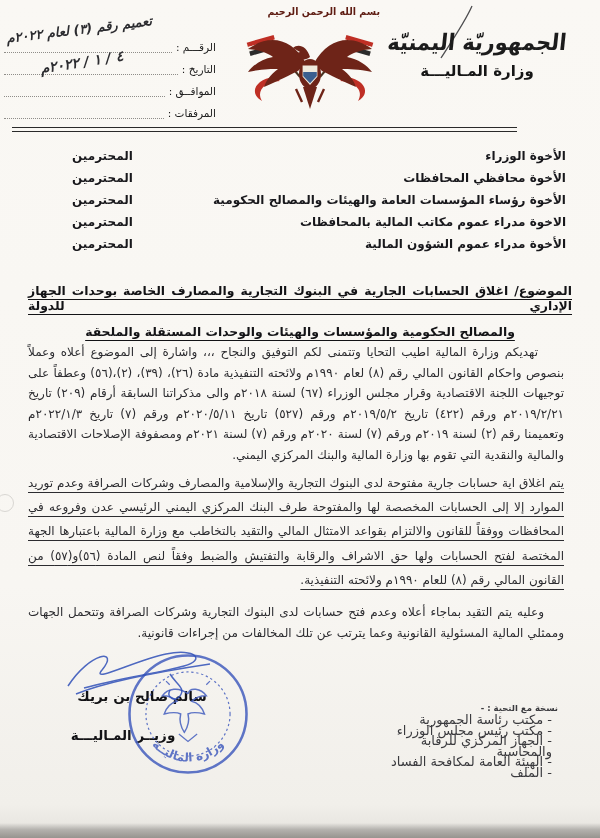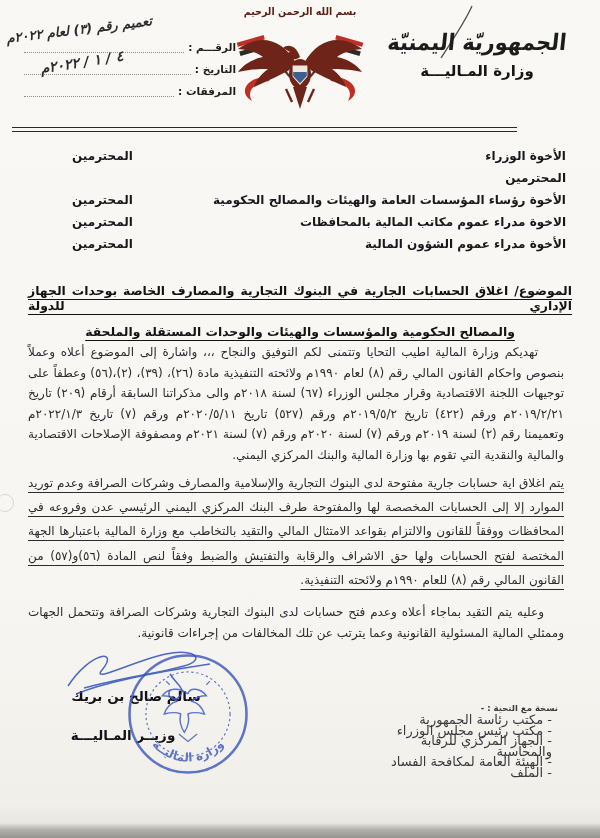--- a/index.html
+++ b/index.html
@@ -6,23 +6,23 @@
   .page{
     position:relative;width:600px;height:838px;margin:0 auto;overflow:hidden;
     background:linear-gradient(180deg,#faf8f4 0%,#f8f6f2 70%,#f1efea 96%,#e3e1dc 100%);
     font-family:"DejaVu Sans","Liberation Sans",sans-serif;
     direction:rtl;color:#232323;
   }
   
   .brand{position:absolute;top:30px;right:18px;width:210px;text-align:center;}
   .brand-republic{font-size:21px;font-weight:700;color:#1c1c1c;transform:skewX(-6deg) scaleY(1.08);letter-spacing:.5px;}
   .brand-ministry{font-size:15px;font-weight:700;margin-top:8px;letter-spacing:2px;color:#161616;}
-  .emblem{position:absolute;top:6px;left:50%;transform:translateX(-50%);width:160px;text-align:center;}
+  .emblem{position:absolute;top:6px;left:50%;transform:translateX(-50%);width:160px;}
   .bismillah{font-size:9.5px;font-weight:700;color:#5e1c12;margin-bottom:2px;transform:scaleY(1.1);}
-  .fields{position:absolute;top:40px;left:24px;width:212px;font-size:10.5px;font-weight:700;color:#1d1d1d;}
+  .fields{position:absolute;top:40px;left:4px;width:212px;font-size:10.5px;font-weight:400;color:#1d1d1d;}
   .field-row{display:flex;align-items:flex-end;margin-bottom:9px;}
   .field-label{white-space:nowrap;}
   .field-line{flex:1;border-bottom:1px dotted #8f8d89;height:12px;margin-right:4px;}
   .hand{position:absolute;font-size:13px;color:#2c2c30;font-weight:600;font-style:italic;white-space:nowrap;}
   .hand-number{top:22px;left:6px;transform:rotate(-7deg);}
   .hand-date{top:54px;left:40px;transform:rotate(-9deg);font-size:14px;}
   .pen-stroke{position:absolute;top:0;left:0;width:600px;height:80px;pointer-events:none;}
   .rule-double{position:absolute;top:127px;left:12px;width:505px;height:3px;
     border-top:1.7px solid #2a2a2a;border-bottom:1.7px solid #2a2a2a;}
   
@@ -33,21 +33,21 @@
   .subject{position:absolute;top:283px;right:28px;left:28px;font-weight:700;font-size:12.4px;color:#131316;}
   .subject-l1{display:block;text-align:justify;text-align-last:justify;text-decoration:underline;text-underline-offset:4px;text-decoration-thickness:1.2px;margin-bottom:11px;}
   .subject-l2{display:block;text-align:center;text-decoration:underline;text-underline-offset:4px;text-decoration-thickness:1.2px;}
   .letter-body{position:absolute;top:342px;right:36px;left:28px;font-size:12px;color:#2c2c30;}
   .letter-body p{margin:0;text-align:justify;}
   .p1{line-height:20.6px;text-indent:26px;font-weight:500;}
   .p2{margin-top:5px !important;line-height:24.4px;font-weight:400;text-decoration:underline;text-underline-offset:4.5px;text-decoration-thickness:1px;}
   .p3{margin-top:9px !important;line-height:21.5px;text-indent:20px;font-weight:500;}
   .closing{margin-top:5px;font-weight:700;font-size:12px;color:#1a1a1e;text-align:right;padding-left:0;padding-right:186px;}
   
-  .sig-name{position:absolute;top:688px;left:50px;width:172px;text-align:center;font-weight:700;font-size:13.5px;color:#121215;z-index:2;}
+  .sig-name{position:absolute;top:688px;left:56px;width:172px;text-align:center;font-weight:700;font-size:13.5px;color:#121215;z-index:2;}
   .sig-title{position:absolute;top:727px;left:52px;width:142px;text-align:center;font-weight:700;font-size:13.5px;color:#121215;z-index:2;letter-spacing:1px;}
   .sig-scribble{position:absolute;top:644px;left:50px;width:200px;height:70px;z-index:4;}
   .stamp{position:absolute;top:650px;left:124px;width:128px;height:128px;z-index:3;opacity:.88;}
   
   .cc{position:absolute;top:703px;right:42px;width:175px;text-align:right;color:#3a3a3e;}
   .cc-title{font-size:8.5px;font-weight:700;margin-bottom:2px;}
   .cc-item{font-size:13px;line-height:10.6px;padding-right:6px;}
   
   .bottom-band{position:absolute;left:0;right:0;bottom:0;height:15px;
     background:linear-gradient(180deg,rgba(180,178,174,0) 0%,#b3b1ad 45%,#96948f 100%);}
@@ -109,35 +109,40 @@
   <div class="fields">
     <div class="field-row">
       <span class="field-label">الرقـــم :</span>
       <span class="field-line"></span>
     </div>
     <div class="field-row">
       <span class="field-label">التاريخ :</span>
       <span class="field-line"></span>
     </div>
     <div class="field-row">
+      <span class="field-label">الموافــق :</span>
+      <span class="field-line"></span>
+    </div>
+    <div class="field-row">
       <span class="field-label">المرفقات :</span>
       <span class="field-line"></span>
     </div>
   </div>
   <div class="hand hand-number">تعميم رقم (٣) لعام ٢٠٢٢م</div>
   <div class="hand hand-date">٤ / ١ / ٢٠٢٢م</div>
 
   <div class="rule-double"></div>
 
   <div class="recipients">
     <div class="recipient-row">
       <span>الأخوة الوزراء</span>
       <span class="honorific">المحترمين</span>
     </div>
     <div class="recipient-row">
+      <span>الأخوة محافظي المحافظات</span>
       <span class="honorific">المحترمين</span>
     </div>
     <div class="recipient-row">
       <span>الأخوة رؤساء المؤسسات العامة والهيئات والمصالح الحكومية</span>
       <span class="honorific">المحترمين</span>
     </div>
     <div class="recipient-row">
       <span>الاخوة مدراء عموم مكاتب المالية بالمحافظات</span>
       <span class="honorific">المحترمين</span>
     </div>

